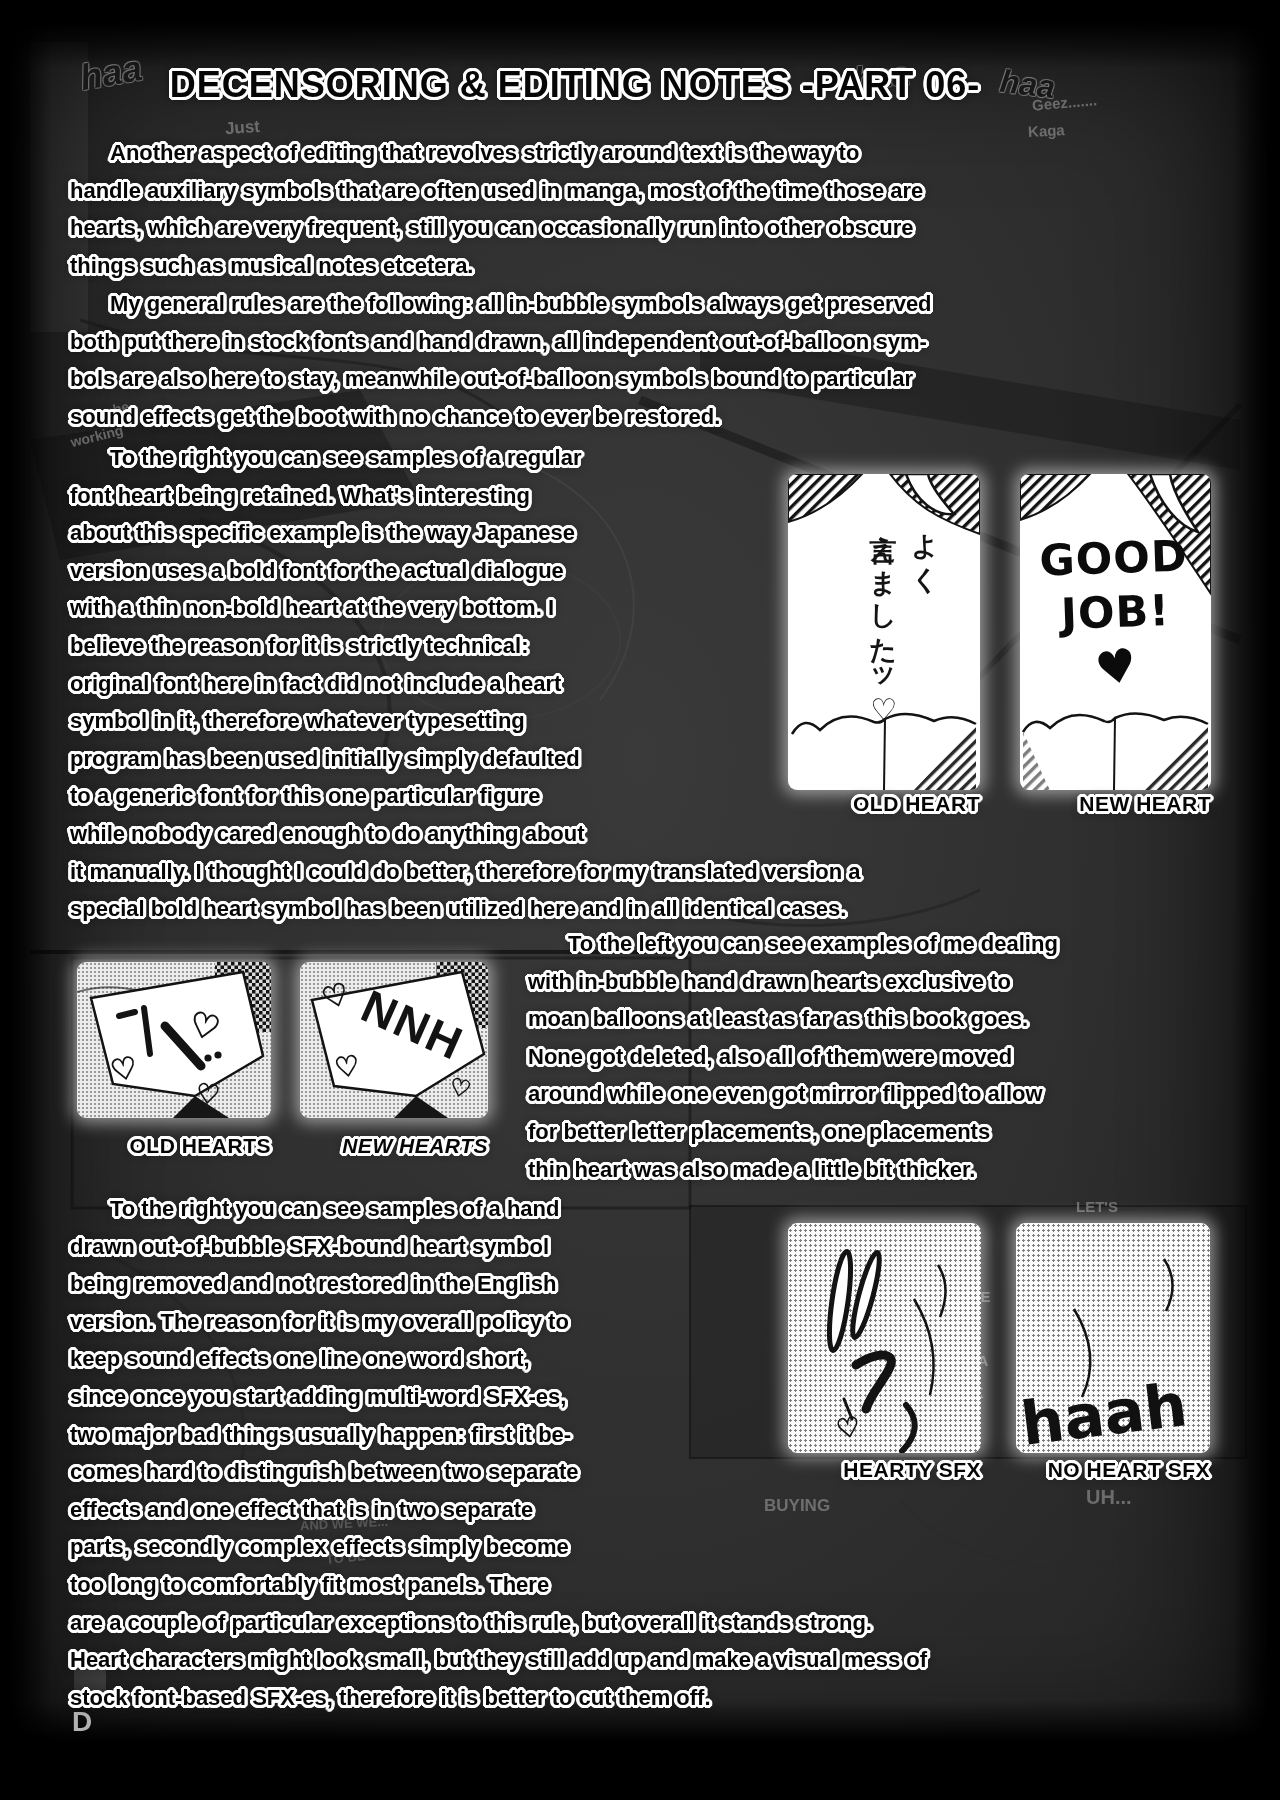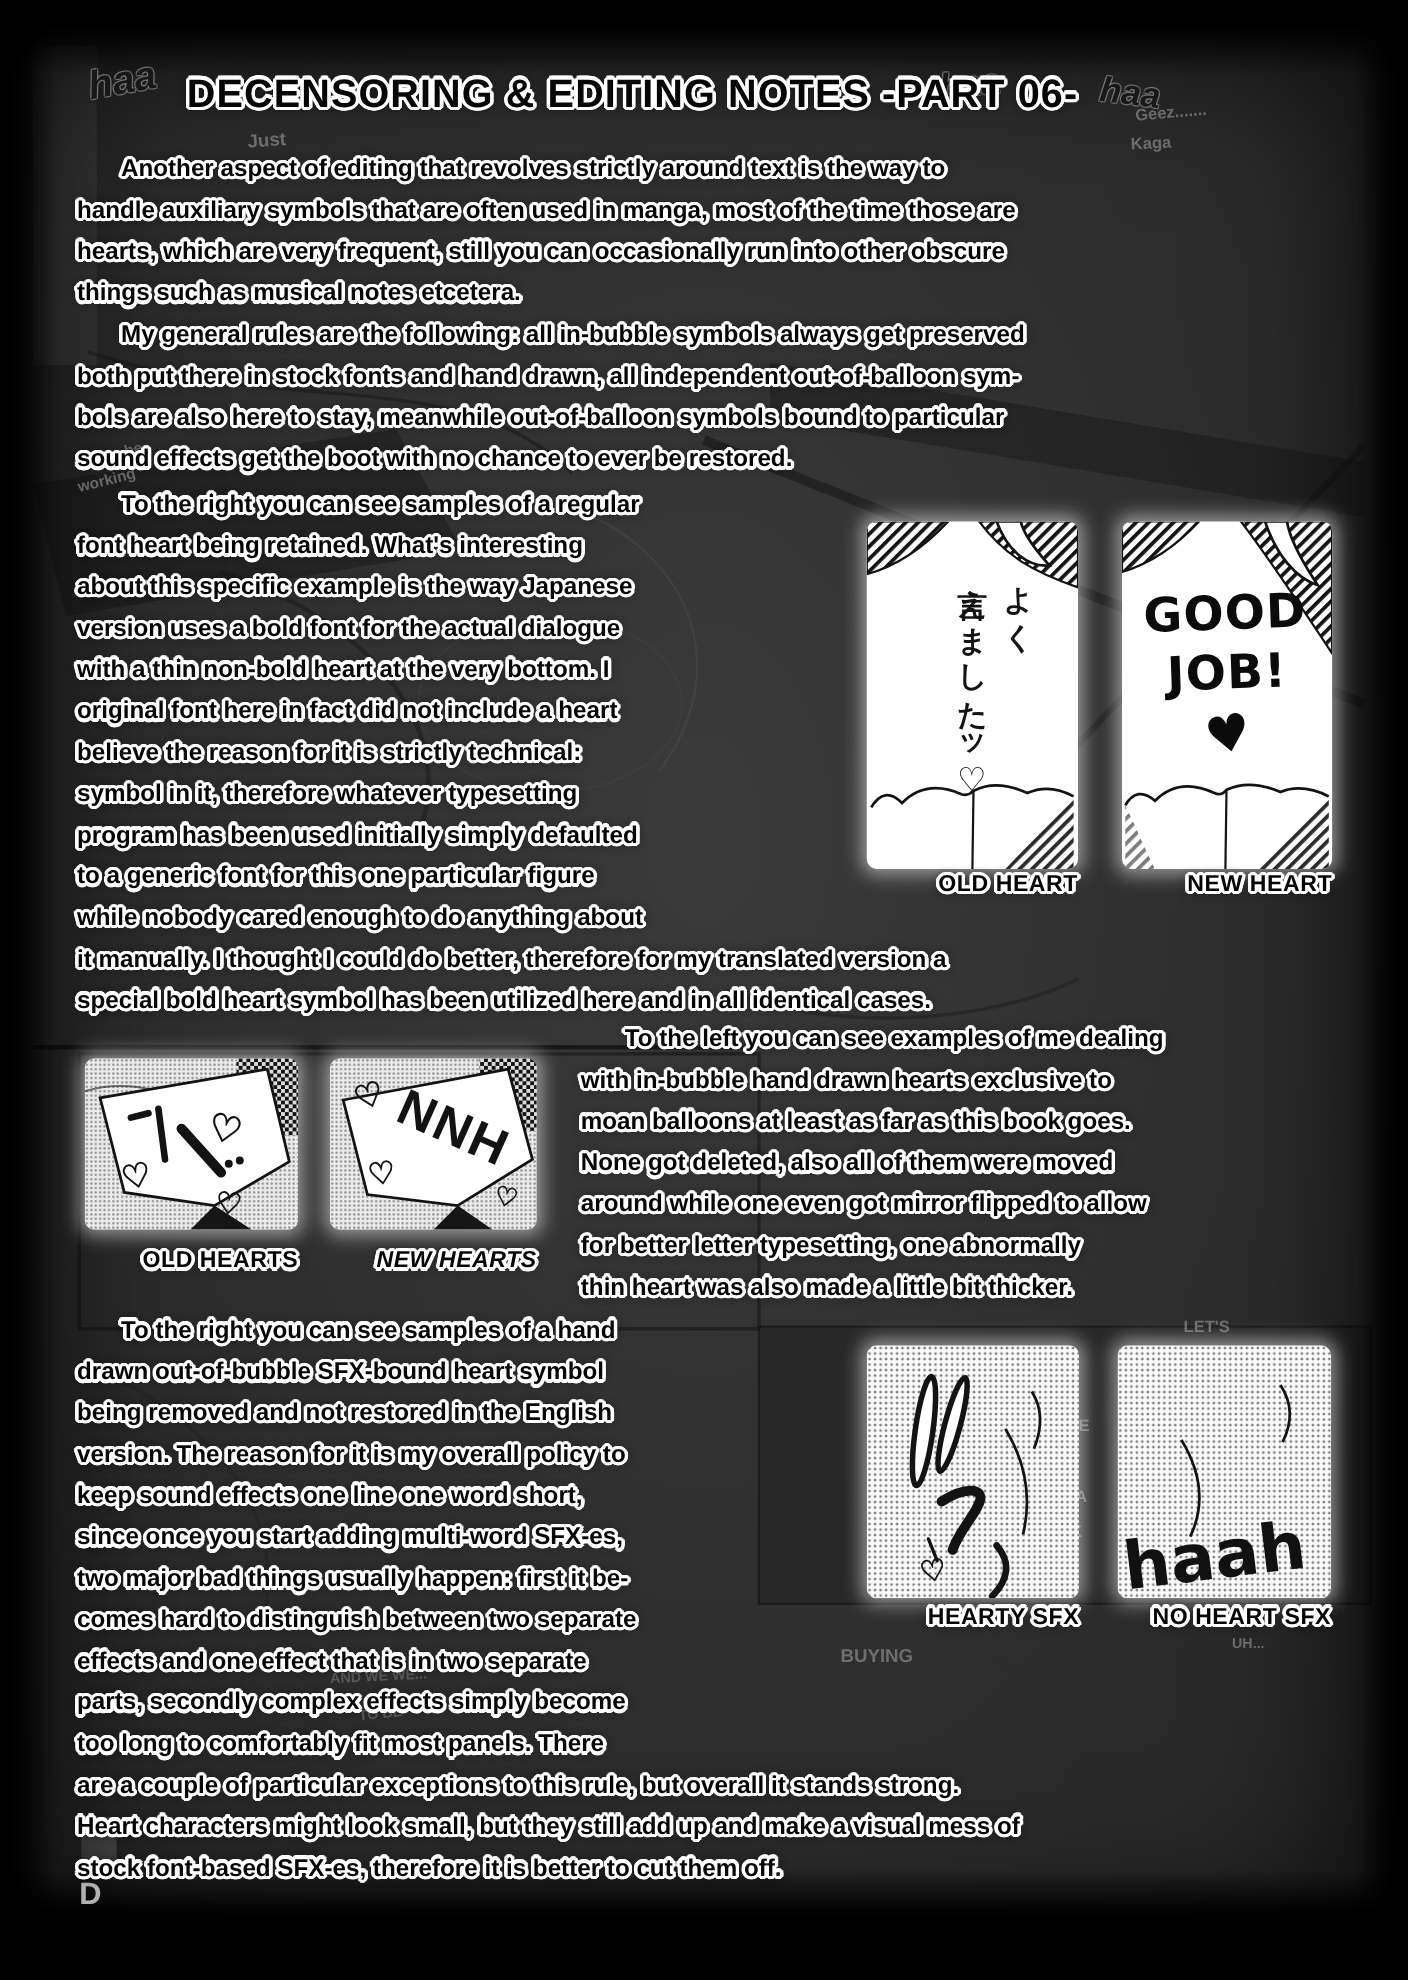--- a/index.html
+++ b/index.html
@@ -92,21 +92,21 @@
   <div class="bgt-grey" style="left:1028px;top:122px;font-size:15px;transform:rotate(-3deg);">Kaga</div>
   <div class="bgt-grey" style="left:96px;top:402px;font-size:14px;transform:rotate(-14deg);">to be</div>
   <div class="bgt-grey" style="left:70px;top:428px;font-size:14px;transform:rotate(-14deg);">working</div>
   <div class="bgt-grey" style="left:1076px;top:1198px;font-size:15px;">LET'S</div>
   <div class="bgt-grey" style="left:958px;top:1288px;font-size:15px;">ORE</div>
   <div class="bgt-grey" style="left:962px;top:1320px;font-size:15px;">EV</div>
   <div class="bgt-grey" style="left:955px;top:1352px;font-size:15px;">OKA</div>
   <div class="bgt-grey" style="left:958px;top:1384px;font-size:15px;">RIK</div>
   <div class="bgt-grey" style="left:966px;top:1412px;font-size:16px;">♡</div>
   <div class="bgt-grey" style="left:764px;top:1496px;font-size:17px;">BUYING</div>
-  <div class="bgt-grey" style="left:1086px;top:1486px;font-size:13px;margin-left:34px;">UH...</div>
+  <div class="bgt-grey" style="left:1086px;top:1486px;font-size:20px;">UH...</div>
   <div class="bgt-grey" style="left:300px;top:1516px;font-size:13px;opacity:.4;transform:rotate(-3deg);">AND WE WE...</div>
   <div class="bgt-grey" style="left:326px;top:1550px;font-size:13px;opacity:.4;transform:rotate(-6deg);">TO BE</div>
   <div class="bgt-grey" style="left:72px;top:1706px;font-size:28px;color:#c4c4c4;opacity:.9;">D</div>
 
   <div id="title" class="ot">DECENSORING &amp; EDITING NOTES -PART 06-</div>
 
   <div id="p1" class="para">
     <div class="ln ot ind">Another aspect of editing that revolves strictly around text is the way to</div>
     <div class="ln ot">handle auxiliary symbols that are often used in manga, most of the time those are</div>
     <div class="ln ot">hearts, which are very frequent, still you can occasionally run into other obscure</div>
@@ -119,37 +119,37 @@
     <div class="ln ot">bols are also here to stay, meanwhile out-of-balloon symbols bound to particular</div>
     <div class="ln ot">sound effects get the boot with no chance to ever be restored.</div>
   </div>
 
   <div id="p3" class="para">
     <div class="ln ot ind">To the right you can see samples of a regular</div>
     <div class="ln ot">font heart being retained. What's interesting</div>
     <div class="ln ot">about this specific example is the way Japanese</div>
     <div class="ln ot">version uses a bold font for the actual dialogue</div>
     <div class="ln ot">with a thin non-bold heart at the very bottom. I</div>
+    <div class="ln ot">believe the reason for it is strictly technical:</div>
     <div class="ln ot">original font here in fact did not include a heart</div>
-    <div class="ln ot">believe the reason for it is strictly technical:</div>
     <div class="ln ot">symbol in it, therefore whatever typesetting</div>
     <div class="ln ot">program has been used initially simply defaulted</div>
     <div class="ln ot">to a generic font for this one particular figure</div>
     <div class="ln ot">while nobody cared enough to do anything about</div>
     <div class="ln ot">it manually. I thought I could do better, therefore for my translated version a</div>
     <div class="ln ot">special bold heart symbol has been utilized here and in all identical cases.</div>
   </div>
 
   <div id="p4" class="para">
     <div class="ln ot ind">To the left you can see examples of me dealing</div>
     <div class="ln ot">with in-bubble hand drawn hearts exclusive to</div>
     <div class="ln ot">moan balloons at least as far as this book goes.</div>
     <div class="ln ot">None got deleted, also all of them were moved</div>
     <div class="ln ot">around while one even got mirror flipped to allow</div>
-    <div class="ln ot">for better letter typesetting, one abnormally</div>
+    <div class="ln ot">for better letter placements, one placements</div>
     <div class="ln ot">thin heart was also made a little bit thicker.</div>
   </div>
 
   <div id="p5" class="para">
     <div class="ln ot ind">To the right you can see samples of a hand</div>
     <div class="ln ot">drawn out-of-bubble SFX-bound heart symbol</div>
     <div class="ln ot">being removed and not restored in the English</div>
     <div class="ln ot">version. The reason for it is my overall policy to</div>
     <div class="ln ot">keep sound effects one line one word short,</div>
     <div class="ln ot">since once you start adding multi-word SFX-es,</div>

